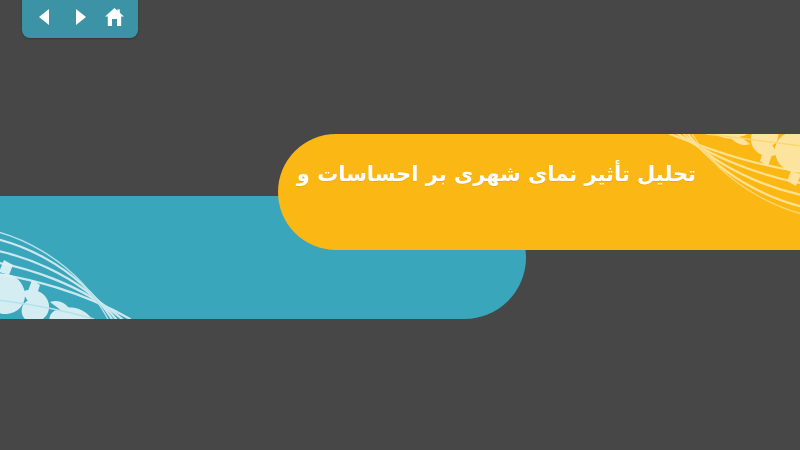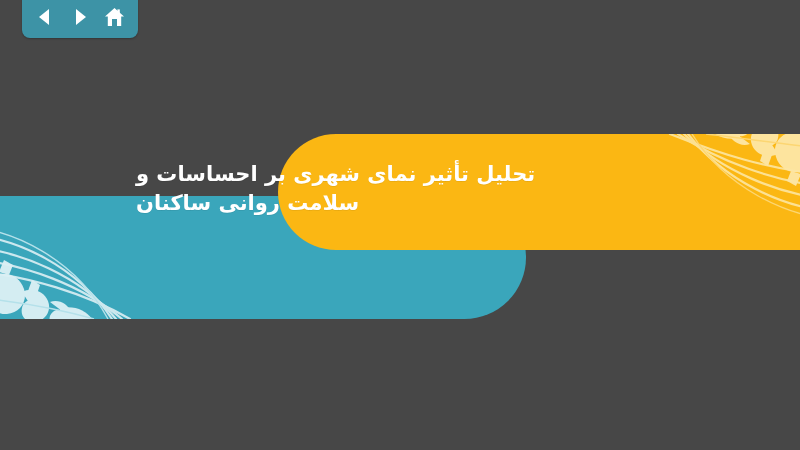--- a/index.html
+++ b/index.html
@@ -84,21 +84,21 @@
     height: 116px;
     opacity: 0.95;
   }
 
   
   #title-block {
     position: absolute;
     right: 104px;
     top: 160px;
     width: 560px;
-    text-align: left;
+    text-align: right;
     direction: rtl;
     z-index: 30;
     color: #ffffff;
     font-size: 21px;
     font-weight: bold;
     line-height: 1.38;
     letter-spacing: 0px;
     text-shadow: 0 1px 0 rgba(0,0,0,0.06);
   }
   #title-block .tline { display: block; white-space: nowrap; }
@@ -161,21 +161,20 @@
       </g>
       <g stroke="#fdd878" fill="none" stroke-width="1.4">
         <path d="M230 86 C 176 84 114 52 82 0"></path>
         <path d="M230 16 C 182 12 134 4 96 0"></path>
       </g>
     </svg>
   </div>
 
   <div id="title-block">
     <span class="tline">تحلیل تأثیر نمای شهری بر احساسات و</span>
-    <span class="tline">سلامت روانی ساکنان</span>
   </div>
 
   <div id="nav-bar">
     <div class="nav-btn">
       <svg width="20" height="20" viewBox="0 0 20 20">
         <polygon points="14,2 14,18 4,10" fill="#ffffff"></polygon>
       </svg>
     </div>
     <div class="nav-btn">
       <svg width="20" height="20" viewBox="0 0 20 20">

